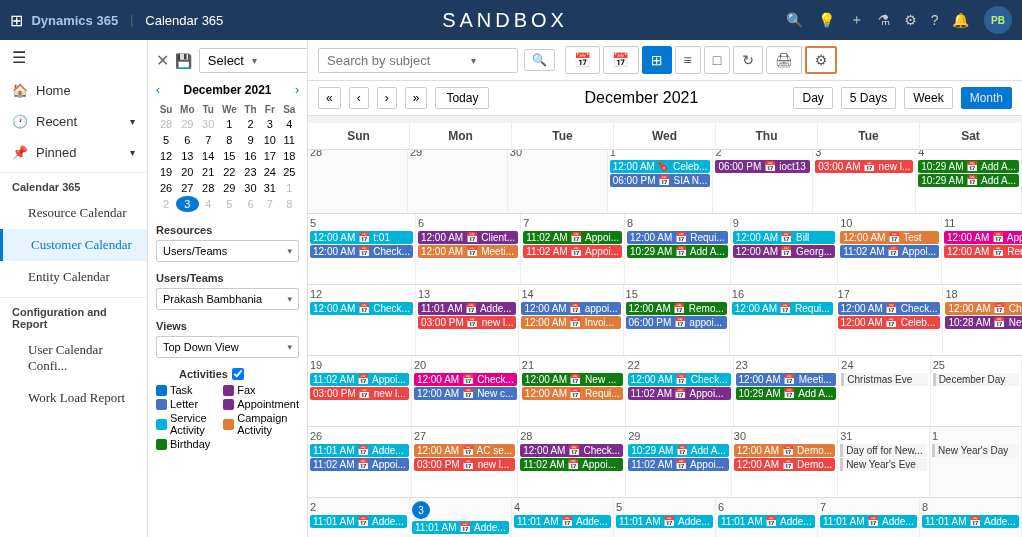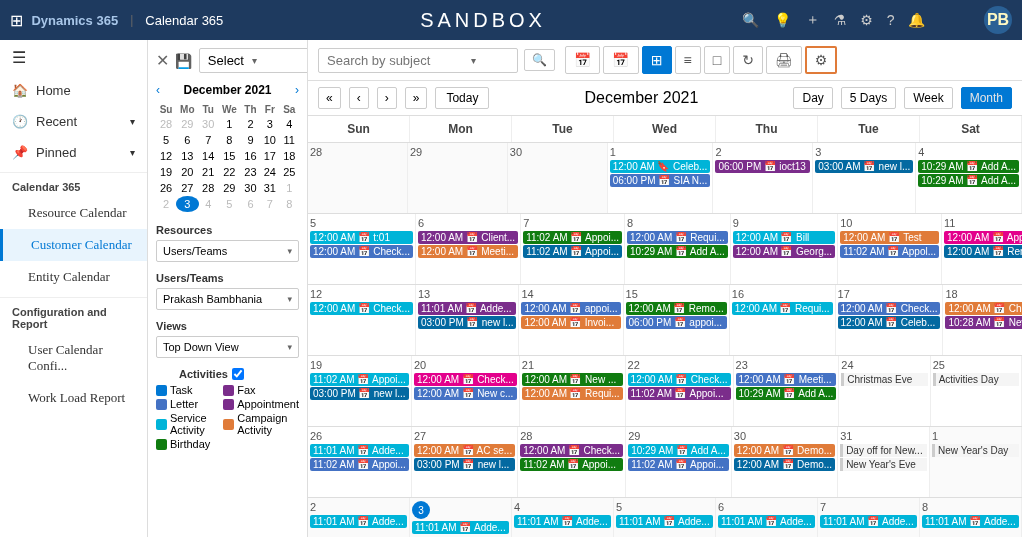--- a/index.html
+++ b/index.html
@@ -15,21 +15,21 @@
       padding: 0 10px;
       gap: 8px;
     }
     .top-nav-grid { font-size: 16px; cursor: pointer; }
     .top-nav-brand { font-size: 13px; font-weight: 600; color: #a8c6e8; }
     .top-nav-sep { color: #666; margin: 0 4px; }
     .top-nav-app { font-size: 13px; color: white; }
     .top-nav-title { flex: 1; text-align: center; font-size: 20px; font-weight: 300; letter-spacing: 4px; color: white; }
     .top-nav-icons { display: flex; gap: 14px; align-items: center; }
     .top-nav-icon { color: #ccc; font-size: 14px; cursor: pointer; }
-    .top-nav-avatar { background: #2a6095; color: #fef9c3; border-radius: 50%; width: 28px; height: 28px; display: flex; align-items: center; justify-content: center; font-size: 16px; font-weight: bold; cursor: pointer; margin-left: 44px; }
+    .top-nav-avatar { background: #2a6095; color: #bef264; border-radius: 50%; width: 28px; height: 28px; display: flex; align-items: center; justify-content: center; font-size: 10px; font-weight: bold; cursor: pointer; }
 
     
     .main-layout { display: flex; height: calc(537px - 40px); }
 
     
     .sidebar {
       width: 148px;
       background: #fff;
       border-right: 1px solid #ddd;
       overflow-y: auto;
@@ -119,40 +119,40 @@
       flex-shrink: 0;
     }
     .cal-nav-btn { border: 1px solid #ccc; border-radius: 2px; padding: 3px 7px; cursor: pointer; background: white; font-size: 12px; }
     .cal-today-btn { border: 1px solid #ccc; border-radius: 2px; padding: 3px 10px; cursor: pointer; background: white; font-size: 12px; font-weight: 500; }
     .cal-month-title { font-size: 16px; font-weight: 400; flex: 1; text-align: center; }
     .cal-view-btn { border: 1px solid #ccc; border-radius: 2px; padding: 3px 8px; cursor: pointer; background: white; font-size: 12px; text-align: center; }
     .cal-view-btn.active { background: #0078d4; color: #e5e5e5; border-color: #0078d4; }
 
     
     .cal-grid { flex: 1; overflow: auto; }
-    .cal-header-row { display: grid; grid-template-columns: repeat(7, 1fr); border-bottom: 1px solid #ddd; background: #fff; position: sticky; top: 0; z-index: 2; }
+    .cal-header-row { display: grid; grid-template-columns: repeat(7, 1fr); border-bottom: 1px solid #ddd; background: #fff; position: sticky; top: 7px; z-index: 2; }
     .cal-day-header { padding: 6px; text-align: center; font-size: 12px; font-weight: 600; color: #444; border-right: 1px solid #eee; }
     .cal-weeks { display: flex; flex-direction: column; }
     .cal-week { display: grid; grid-template-columns: repeat(7, 1fr); border-bottom: 1px solid #ddd; min-height: 70px; }
     .cal-cell {
       border-right: 1px solid #eee; padding: 3px 2px; font-size: 11px;
       vertical-align: top; position: relative; background: white; min-height: 70px;
     }
     .cal-cell.other-month { background: #fafafa; }
     .cal-date { font-size: 11px; color: #555; margin-bottom: 2px; }
     .cal-event {
       font-size: 10px; padding: 1px 3px; border-radius: 2px; margin-bottom: 1px;
       overflow: hidden; white-space: nowrap; text-overflow: ellipsis;
       display: block; color: white; cursor: pointer;
     }
     .cal-event.cyan { background: #00b4d8; }
     .cal-event.blue { background: #4472c4; }
     .cal-event.purple { background: #7b2d8b; }
     .cal-event.green { background: #107c10; }
-    .cal-event.teal { background: #0369a1; }
+    .cal-event.teal { background: #ef4444; }
     .cal-event.orange { background: #e07b39; }
     .cal-event.pink { background: #e3008c; }
     .cal-holiday { font-size: 10px; color: #333; padding: 1px 3px; }
   </style>
 </head>
 <body>
 
 <div class="top-nav">
   <span class="top-nav-grid">⊞</span>
   <span class="top-nav-brand">Dynamics 365</span>
@@ -533,21 +533,21 @@
                 <div class="cal-date">23</div>
                 <span class="cal-event blue">12:00 AM 📅 Meeti...</span>
                 <span class="cal-event green">10:29 AM 📅 Add A...</span>
               </div>
               <div class="cal-cell">
                 <div class="cal-date">24</div>
                 <span class="cal-holiday" style="background: rgb(245, 245, 245); display: block; border-left: 3px solid rgb(204, 204, 204); margin-bottom: 1px;">Christmas Eve</span>
               </div>
               <div class="cal-cell">
                 <div class="cal-date">25</div>
-                <span class="cal-holiday" style="background: rgb(245, 245, 245); display: block; border-left: 3px solid rgb(204, 204, 204); margin-bottom: 1px;">Activities Day</span>
+                <span class="cal-holiday" style="background: rgb(245, 245, 245); display: block; border-left: 3px solid rgb(204, 204, 204); margin-bottom: 1px;">December Day</span>
               </div>
             </div>
             <div class="cal-week">
               <div class="cal-cell">
                 <div class="cal-date">26</div>
                 <span class="cal-event cyan">11:01 AM 📅 Adde...</span>
                 <span class="cal-event blue">11:02 AM 📅 Appoi...</span>
               </div>
               <div class="cal-cell">
                 <div class="cal-date">27</div>

